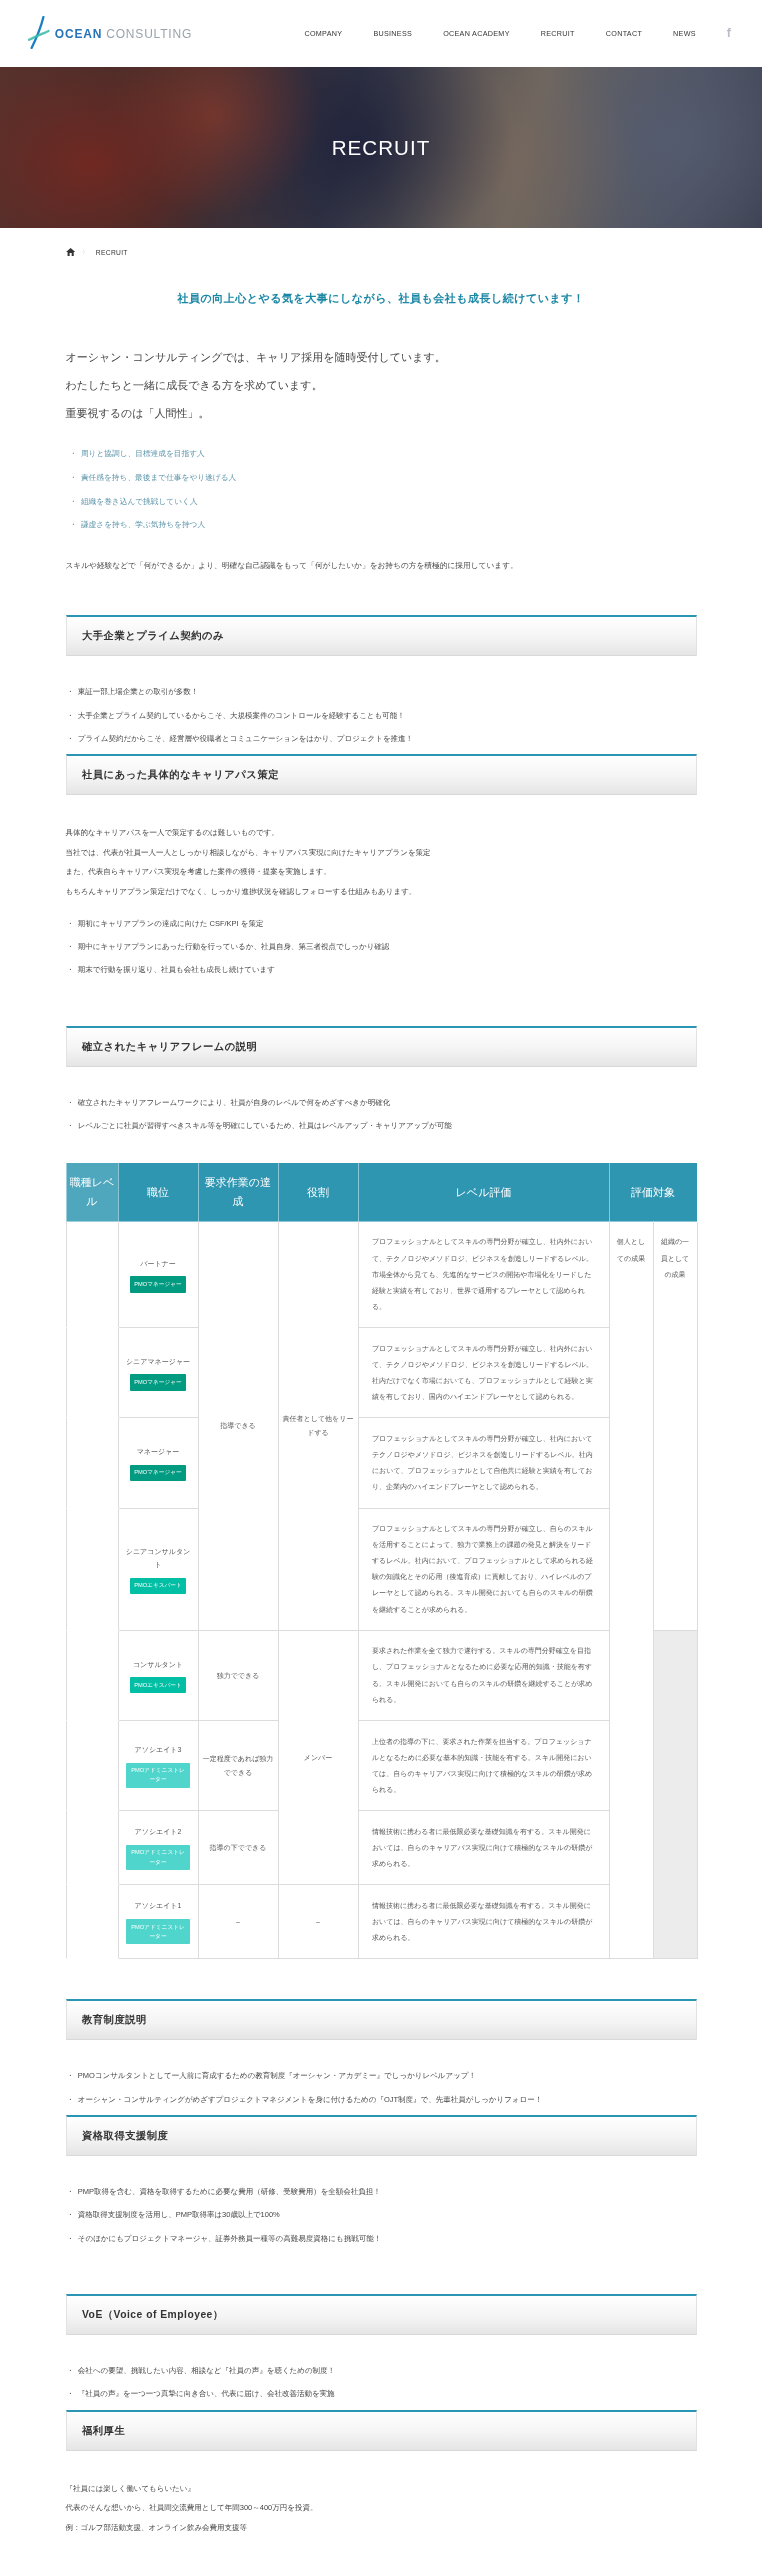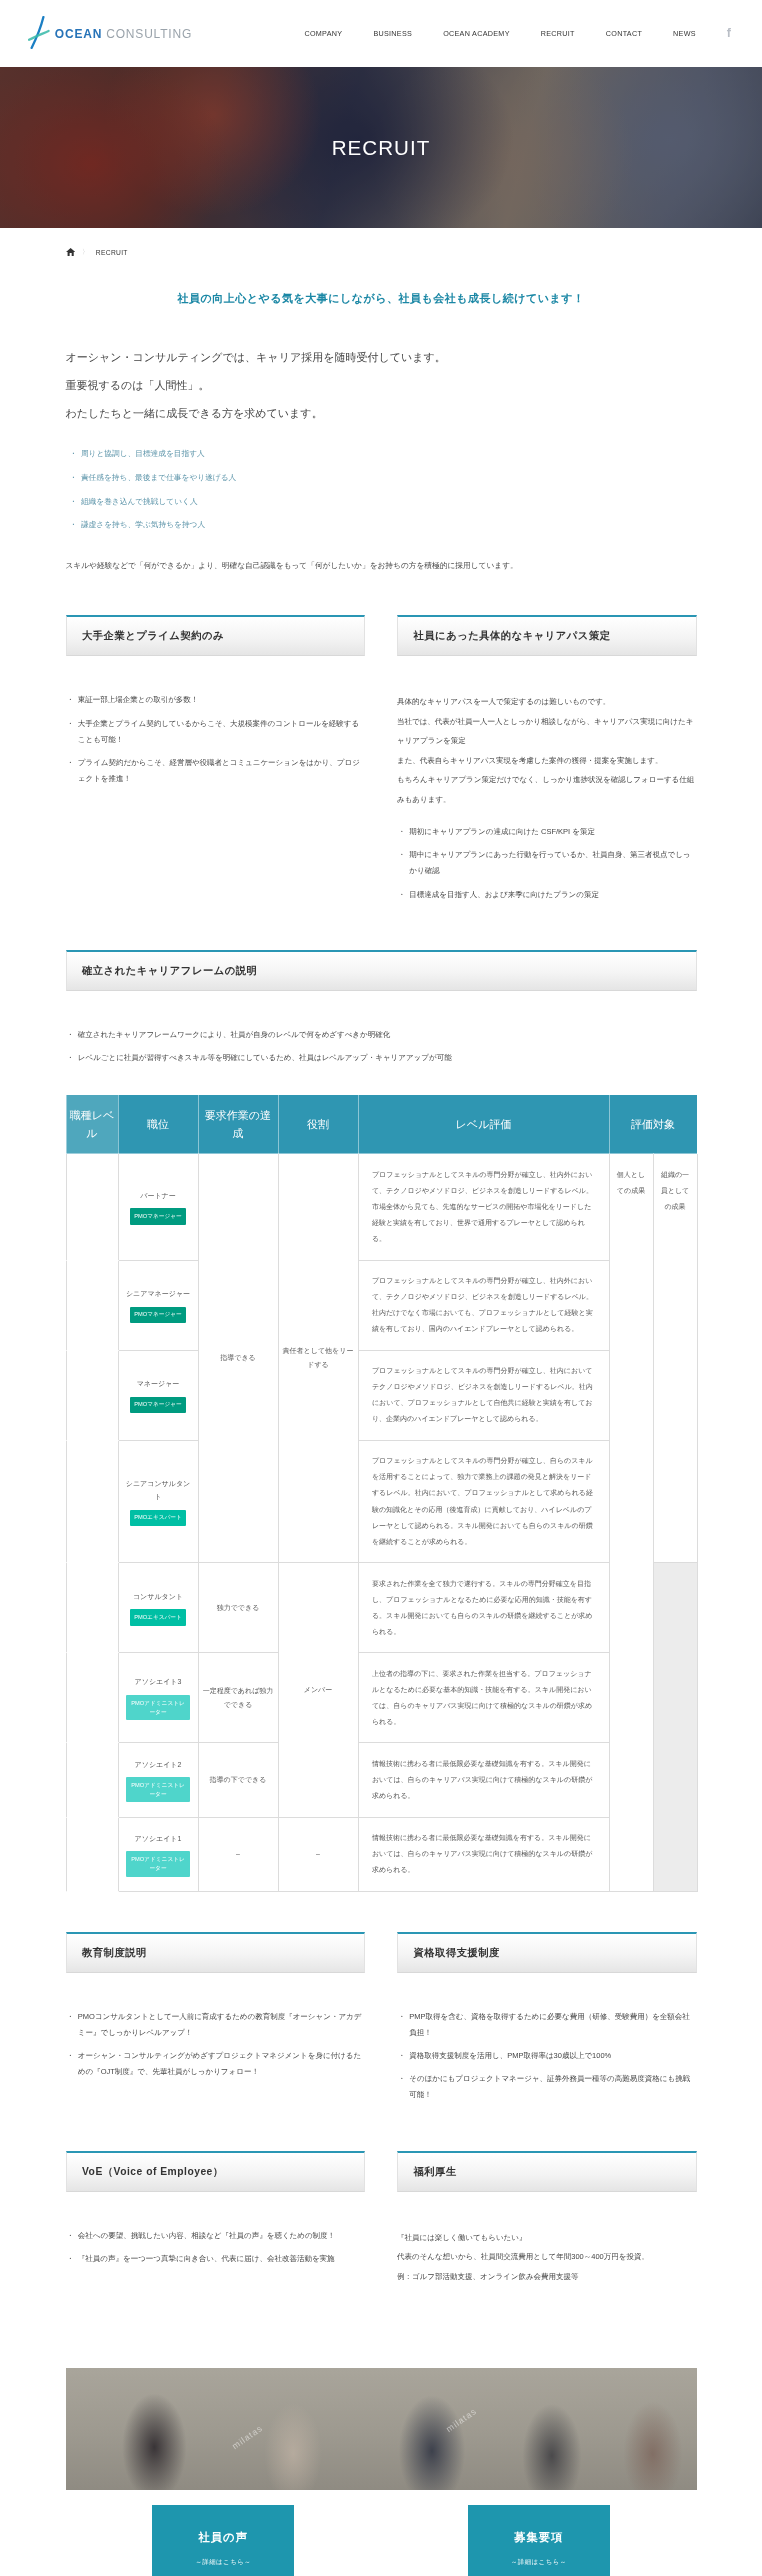--- a/index.html
+++ b/index.html
@@ -45,26 +45,26 @@
   .page-heading { text-align:center; color:#1a87a5; font-size:11px; font-weight:bold;
     letter-spacing:0.5px; margin-bottom:37px; }
   .intro-paragraphs p { font-size:11px; line-height:2.55; color:#444; }
   .teal-list { list-style:none; margin:21.6px 0 0 4.1px; }
   .teal-list li { position:relative; padding-left:11.3px; font-size:7.7px; line-height:1.6;
     margin-bottom:11.3px; color:#5d95aa; }
   .teal-list li::before { content:"・"; position:absolute; left:0; }
   .intro-closing { margin-top:27px; font-size:7.7px; line-height:2.2; color:#444; }
 
   
-  .two-col { display:grid; grid-template-columns:1fr 1fr; column-gap:32px; }
+  .two-col { display:grid; grid-template-columns:1fr; column-gap:32px; }
   .sec-head { border-top:2.1px solid #2a96b4;
     background:linear-gradient(180deg,#ffffff 0%,#f4f4f4 55%,#e5e5e5 100%);
     border-left:0.5px solid #e2e2e2; border-right:0.5px solid #e2e2e2; border-bottom:0.5px solid #d8d8d8;
     padding:12px 15.5px; font-size:10.3px; font-weight:bold; color:#333; letter-spacing:0.5px; }
-  .sec-body { margin-top:36px; }
+  .sec-body { margin-top:28px; }
   .plain-list { list-style:none; margin-left:1px; }
   .plain-list li { position:relative; padding-left:11.3px; font-size:7.5px; line-height:2.15;
     margin-bottom:7.2px; color:#444; }
   .plain-list li::before { content:"・"; position:absolute; left:0; }
   .sec-body p { font-size:7.5px; line-height:2.6; color:#444; }
   .row-gap { margin-top:40px; }
 
   
   .frame-table { width:100%; border-collapse:collapse; margin-top:28px; table-layout:fixed; }
   .frame-table col.c-level { width:52px; }
@@ -158,22 +158,22 @@
           <path d="M9 0 L18 8 L15 8 L15 16 L11 16 L11 10 L7 10 L7 16 L3 16 L3 8 L0 8 Z" fill="#333"></path>
         </svg>
     </span>
     <span class="crumb-sep">〉</span>
     <span class="crumb-label">RECRUIT</span>
   </div>
 
   <h2 class="page-heading">社員の向上心とやる気を大事にしながら、社員も会社も成長し続けています！</h2>
   <div class="intro-paragraphs">
     <p>オーシャン・コンサルティングでは、キャリア採用を随時受付しています。</p>
+    <p>わたしたちと一緒に成長できる方を求めています。</p>
     <p>重要視するのは「人間性」。</p>
-    <p>わたしたちと一緒に成長できる方を求めています。</p>
   </div>
   <ul class="teal-list">
     <li>周りと協調し、目標達成を目指す人</li>
     <li>責任感を持ち、最後まで仕事をやり遂げる人</li>
     <li>組織を巻き込んで挑戦していく人</li>
     <li>謙虚さを持ち、学ぶ気持ちを持つ人</li>
   </ul>
   <p class="intro-closing">スキルや経験などで「何ができるか」より、明確な自己認識をもって「何がしたいか」をお持ちの方を積極的に採用しています。</p>
 
   <div class="two-col row-gap">
@@ -190,21 +190,21 @@
     <div>
       <div class="sec-head">社員にあった具体的なキャリアパス策定</div>
       <div class="sec-body">
         <p>具体的なキャリアパスを一人で策定するのは難しいものです。</p>
         <p>当社では、代表が社員一人一人としっかり相談しながら、キャリアパス実現に向けたキャリアプランを策定</p>
         <p>また、代表自らキャリアパス実現を考慮した案件の獲得・提案を実施します。</p>
         <p>もちろんキャリアプラン策定だけでなく、しっかり進捗状況を確認しフォローする仕組みもあります。</p>
         <ul class="plain-list" style="margin-top:14.4px;">
           <li>期初にキャリアプランの達成に向けた CSF/KPI を策定</li>
           <li>期中にキャリアプランにあった行動を行っているか、社員自身、第三者視点でしっかり確認</li>
-          <li>目標達成を目指す人、および来季に向けたプランの策定</li>
+          <li>期末で行動を振り返り、社員も会社も成長し続けています</li>
         </ul>
       </div>
     </div>
   </div>
 
   <div class="row-gap">
     <div class="sec-head">確立されたキャリアフレームの説明</div>
     <div class="sec-body">
       <ul class="plain-list">
         <li>確立されたキャリアフレームワークにより、社員が自身のレベルで何をめざすべきか明確化</li>

